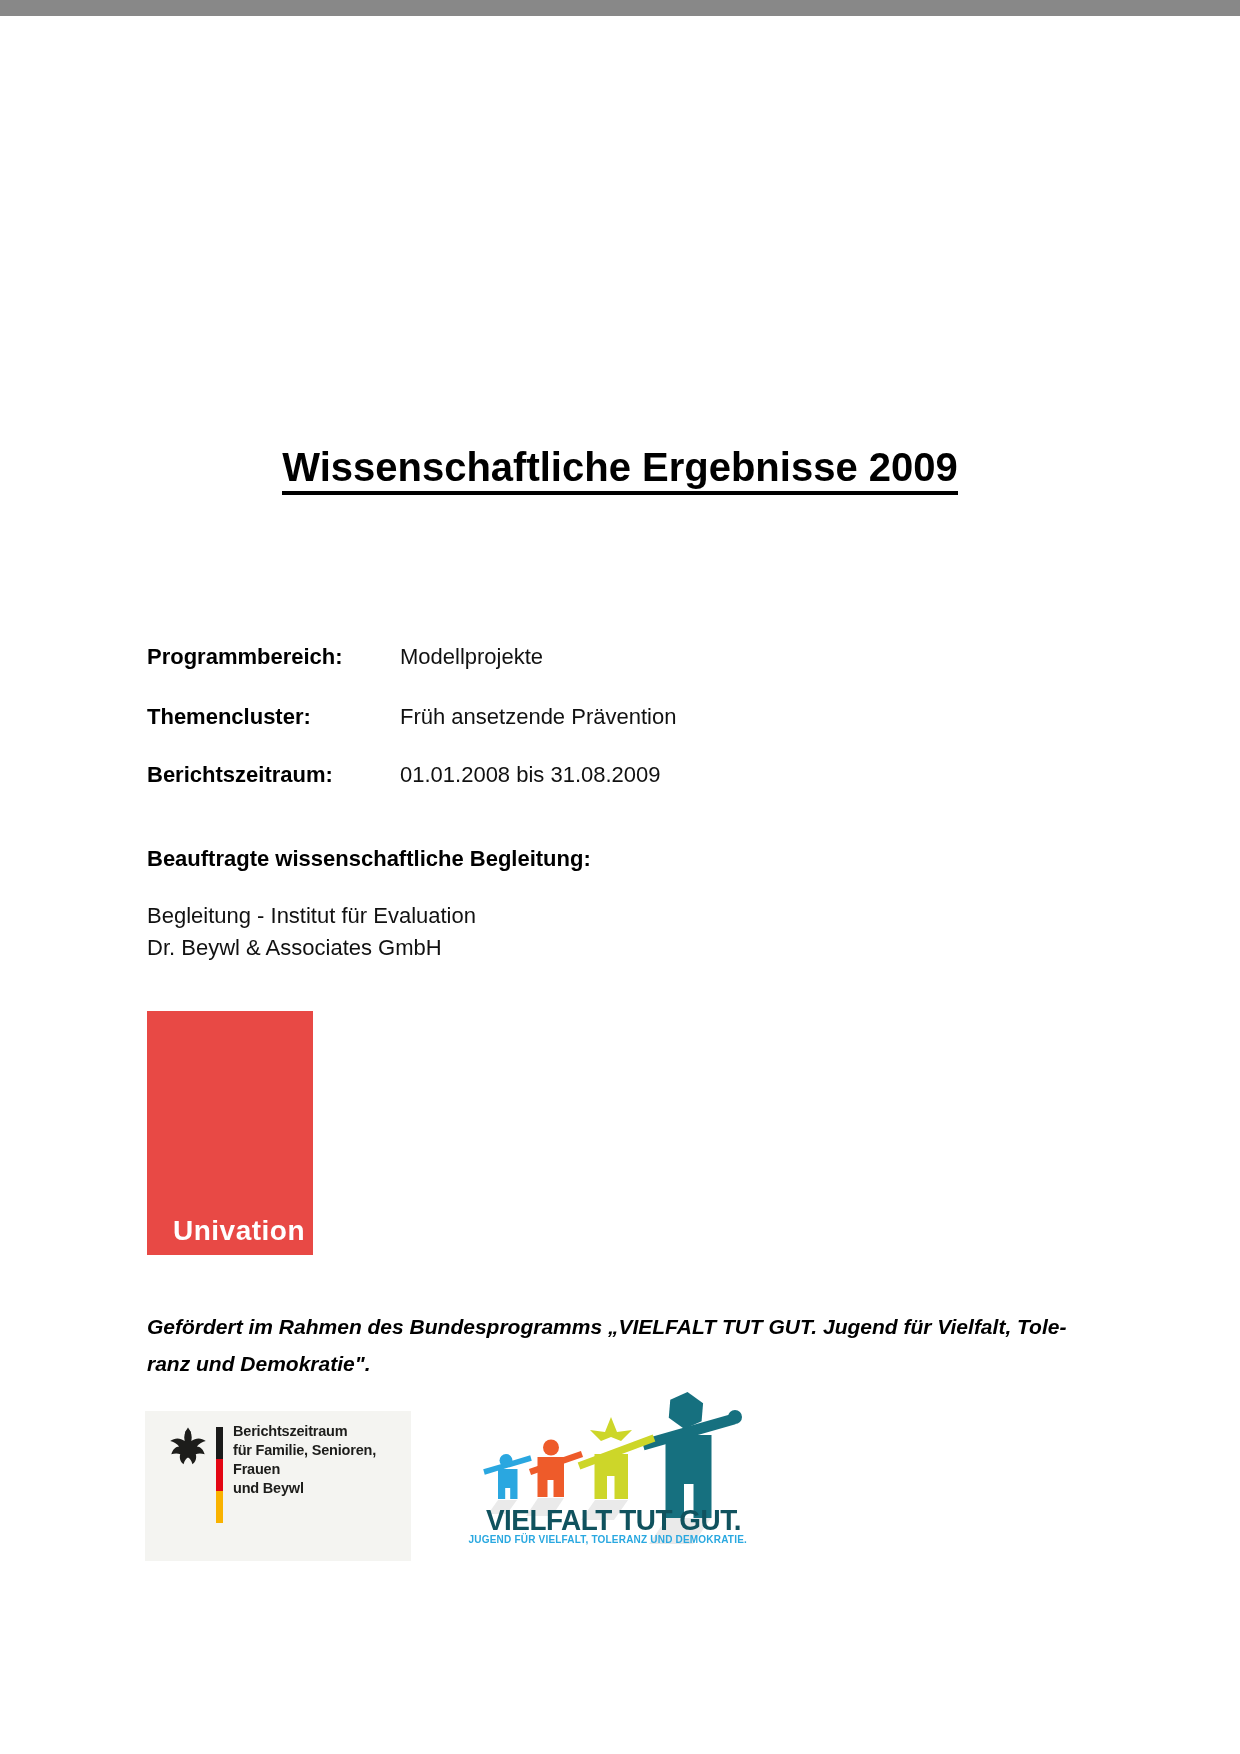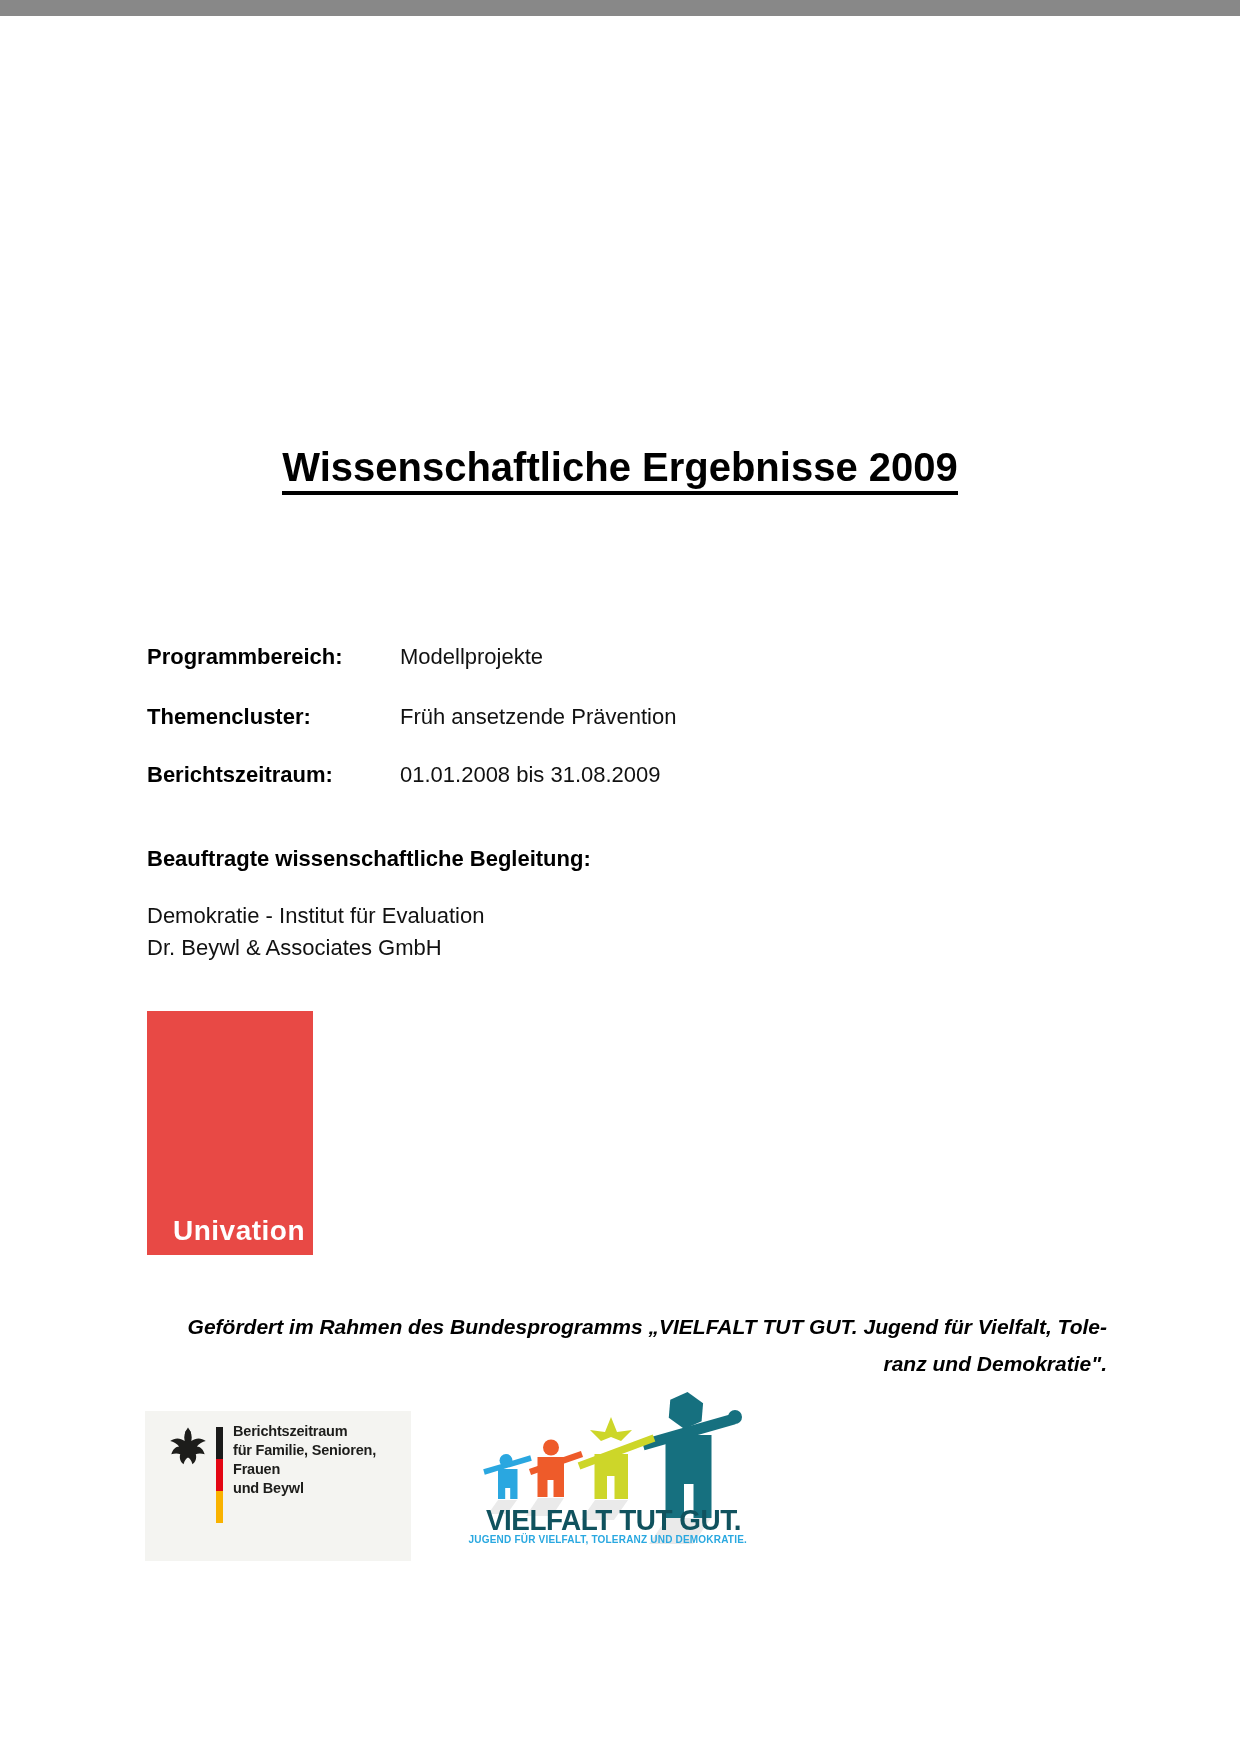--- a/index.html
+++ b/index.html
@@ -37,21 +37,21 @@
     background:#e84945;
   }
   .univation-box .uv-label{
     position:absolute;left:26px;bottom:8px;
     color:#fff;font-size:28px;font-weight:bold;letter-spacing:0.5px;
   }
   .funding-text{
     position:absolute;left:147px;top:1292px;width:960px;
     font-size:21px;font-weight:bold;font-style:italic;line-height:37px;color:#000;
   }
-  .funding-text span{display:block;text-align:right;}
+  .funding-text span{display:block;}
   .ministry-box{
     position:absolute;left:145px;top:1395px;width:266px;height:150px;
     background:#f4f4f1;
   }
   .ministry-eagle{position:absolute;left:23px;top:14px;width:40px;height:43px;}
   .ministry-flag{position:absolute;left:71px;top:16px;width:7px;height:96px;display:flex;flex-direction:column;}
   .ministry-flag i{flex:1 1 33%;display:block;}
   .ministry-text{
     position:absolute;left:88px;top:11px;
     font-size:14.5px;font-weight:bold;line-height:19px;color:#1d1d1b;letter-spacing:-0.2px;
@@ -91,21 +91,21 @@
     <span class="val">Modellprojekte</span>
   </div>
   <div class="info-row row-3">
     <span class="lbl">Berichtszeitraum:</span>
     <span class="val">01.01.2008 bis 31.08.2009</span>
   </div>
 
   <div class="section-heading">Beauftragte wissenschaftliche Begleitung:</div>
 
   <div class="org-block">
-    <span>Demokratie - Institut für Evaluation</span>
+    <span>Begleitung - Institut für Evaluation</span>
     <span>Dr. Beywl &amp; Associates GmbH</span>
   </div>
 
   <div class="univation-box">
     <span class="uv-label">Univation</span>
   </div>
 
   <div class="funding-text">
     <span>Gefördert im Rahmen des Bundesprogramms „VIELFALT TUT GUT. Jugend für Vielfalt, Tole-</span>
     <span>ranz und Demokratie".</span>

